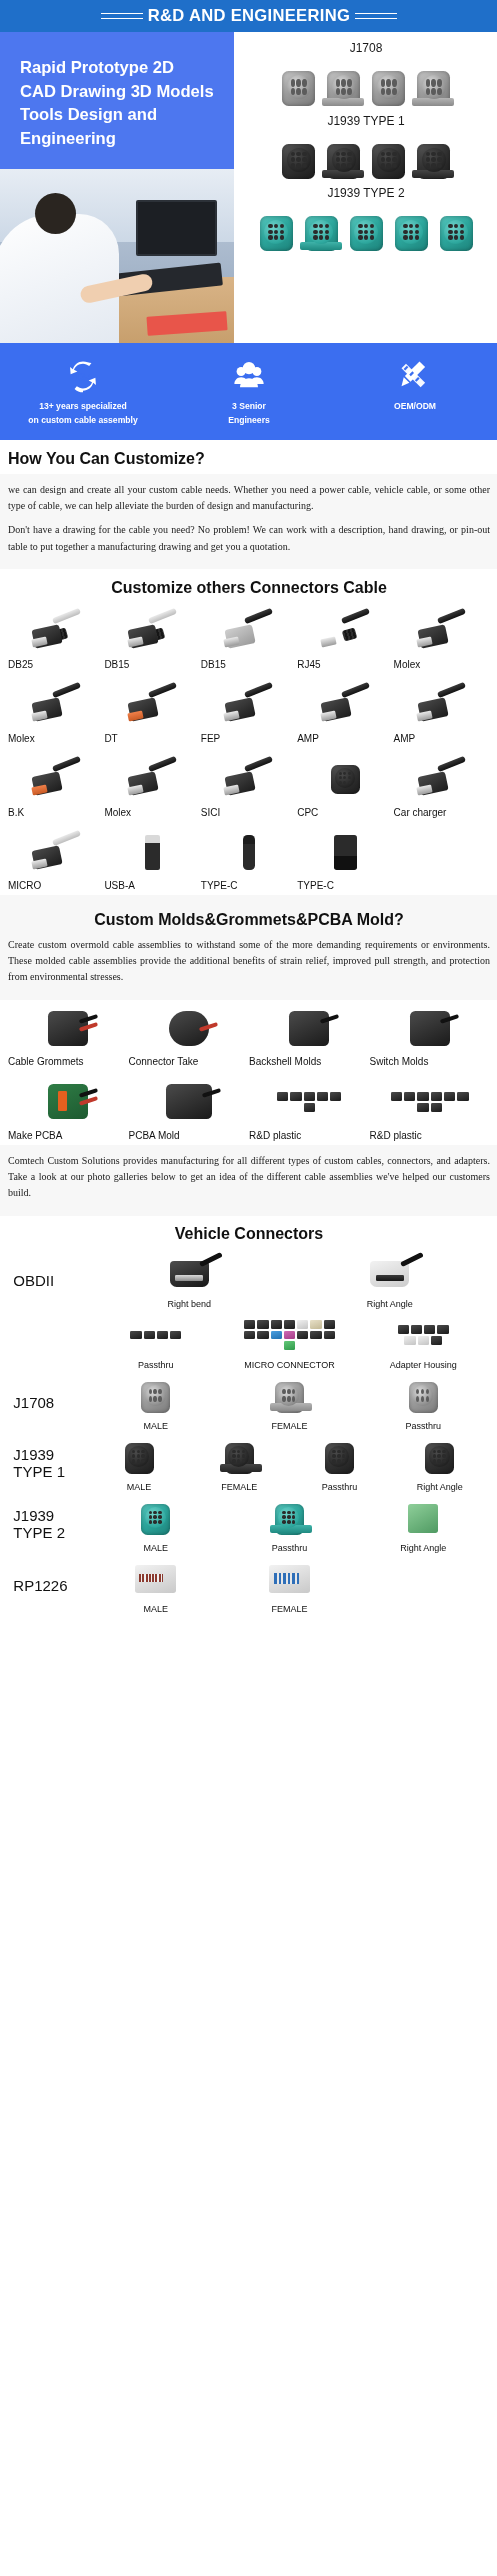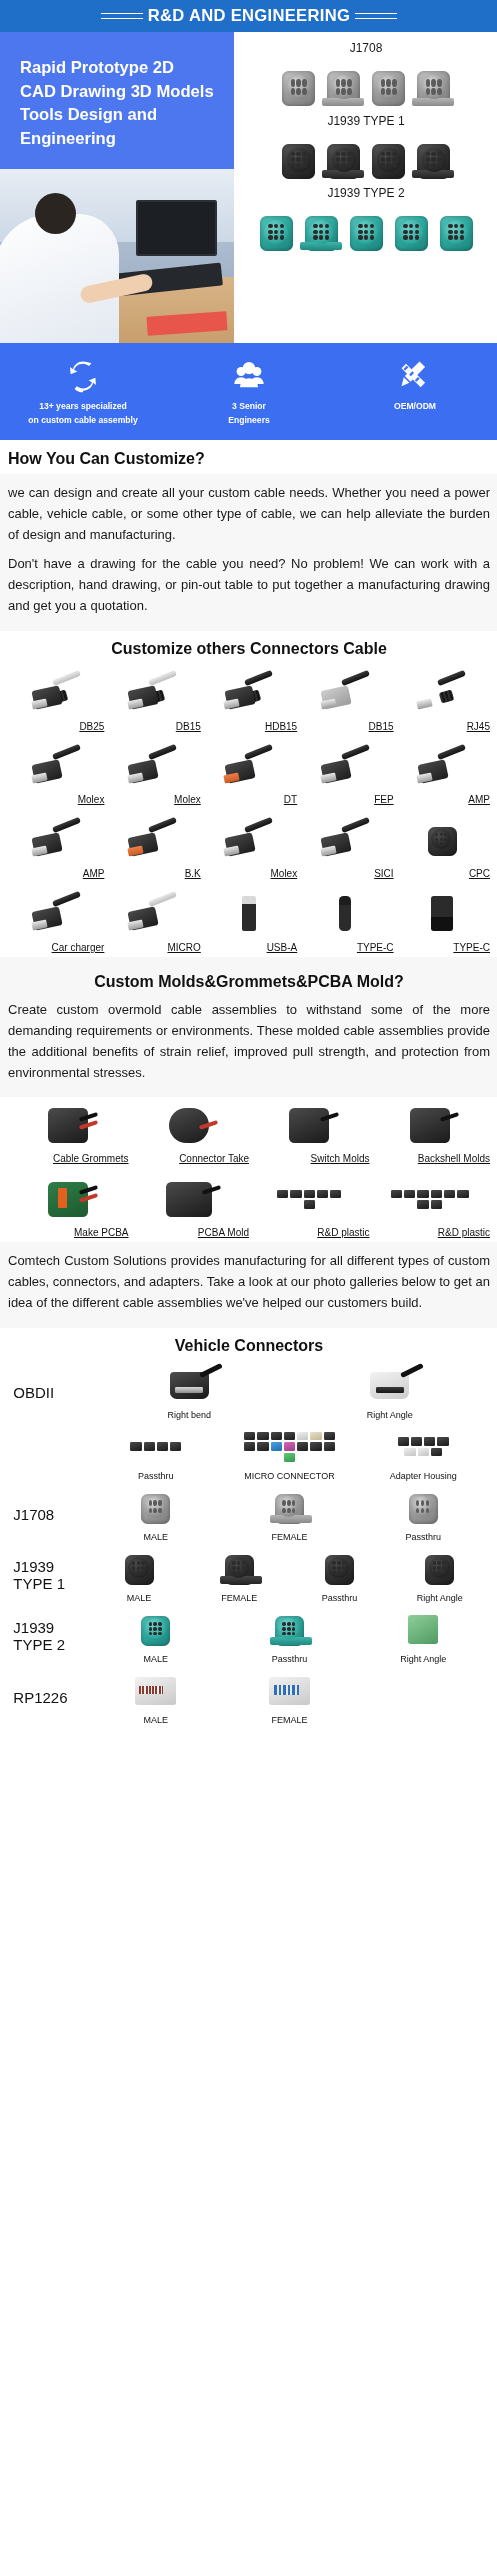--- a/index.html
+++ b/index.html
@@ -162,38 +162,39 @@
   .section-pad { padding: 0 8px; }
   h2.block-title {
     font-size: 16px;
     font-weight: 700;
     color: #111;
     margin: 9.3px 0 6.6px;
   }
   h2.block-title.center { text-align: center; }
   .para {
     background: #f7f7f7;
-    font-size: 13px;
+    font-size: 10px;
     line-height: 1.62;
     text-align: justify;
     color: #1a1a1a;
     padding: 1.3px 0 6.6px;
+    font-family: Liberation Serif, serif;
   }
   .para p { margin-bottom: 8px; }
   .para p:last-child { margin-bottom: 0; }
   .grayband { background:#f7f7f7; padding: 6.6px 8px 8px; }
 
   
   .pgrid {
     display: grid;
     grid-template-columns: repeat(5, 1fr);
     row-gap: 2.7px;
   }
   .pgrid.cols4 { grid-template-columns: repeat(4, 1fr); }
-  .pcell { text-align: right; text-decoration: underline; }
+  .pcell { text-align: left; }
   .pcell .art { height: 56px; display:flex; align-items:center; justify-content:center; }
   .pcell .cap {
     font-size: 10px;
     color: #111;
     padding-bottom: 4px;
   }
 
   
   .plug { position: relative; width: 49px; height: 41px; }
   .plug .shell {
@@ -582,31 +583,20 @@
             <div class="shell"></div>
             <div class="pins"></div>
           </div>
         </div>
         <div class="cap">DB15</div>
       </div>
     <div class="pcell">
         <div class="art">
           <div class="plug">
             <div class="cord"></div>
-            <div class="boot"></div>
-            <div class="shell"></div>
-            <div class="pins"></div>
-          </div>
-        </div>
-        <div class="cap">HDB15</div>
-      </div>
-    <div class="pcell">
-        <div class="art">
-          <div class="plug">
-            <div class="cord"></div>
             <div class="shell gray"></div>
             <div class="pins"></div>
           </div>
         </div>
         <div class="cap">DB15</div>
       </div>
     <div class="pcell">
         <div class="art">
           <div class="plug">
             <div class="cord"></div>
@@ -794,29 +784,29 @@
           </div>
         </div>
         <div class="cap">Connector Take</div>
       </div>
     <div class="pcell">
         <div class="art">
           <div class="blob">
             <span class="wire"></span>
           </div>
         </div>
-        <div class="cap">Switch Molds</div>
+        <div class="cap">Backshell Molds</div>
       </div>
     <div class="pcell">
         <div class="art">
           <div class="blob">
             <span class="wire"></span>
           </div>
         </div>
-        <div class="cap">Backshell Molds</div>
+        <div class="cap">Switch Molds</div>
       </div>
 
     <div class="pcell">
         <div class="art">
           <div class="blob pcb">
             <span class="wire"></span>
             <span class="wire red"></span>
           </div>
         </div>
         <div class="cap">Make PCBA</div>

